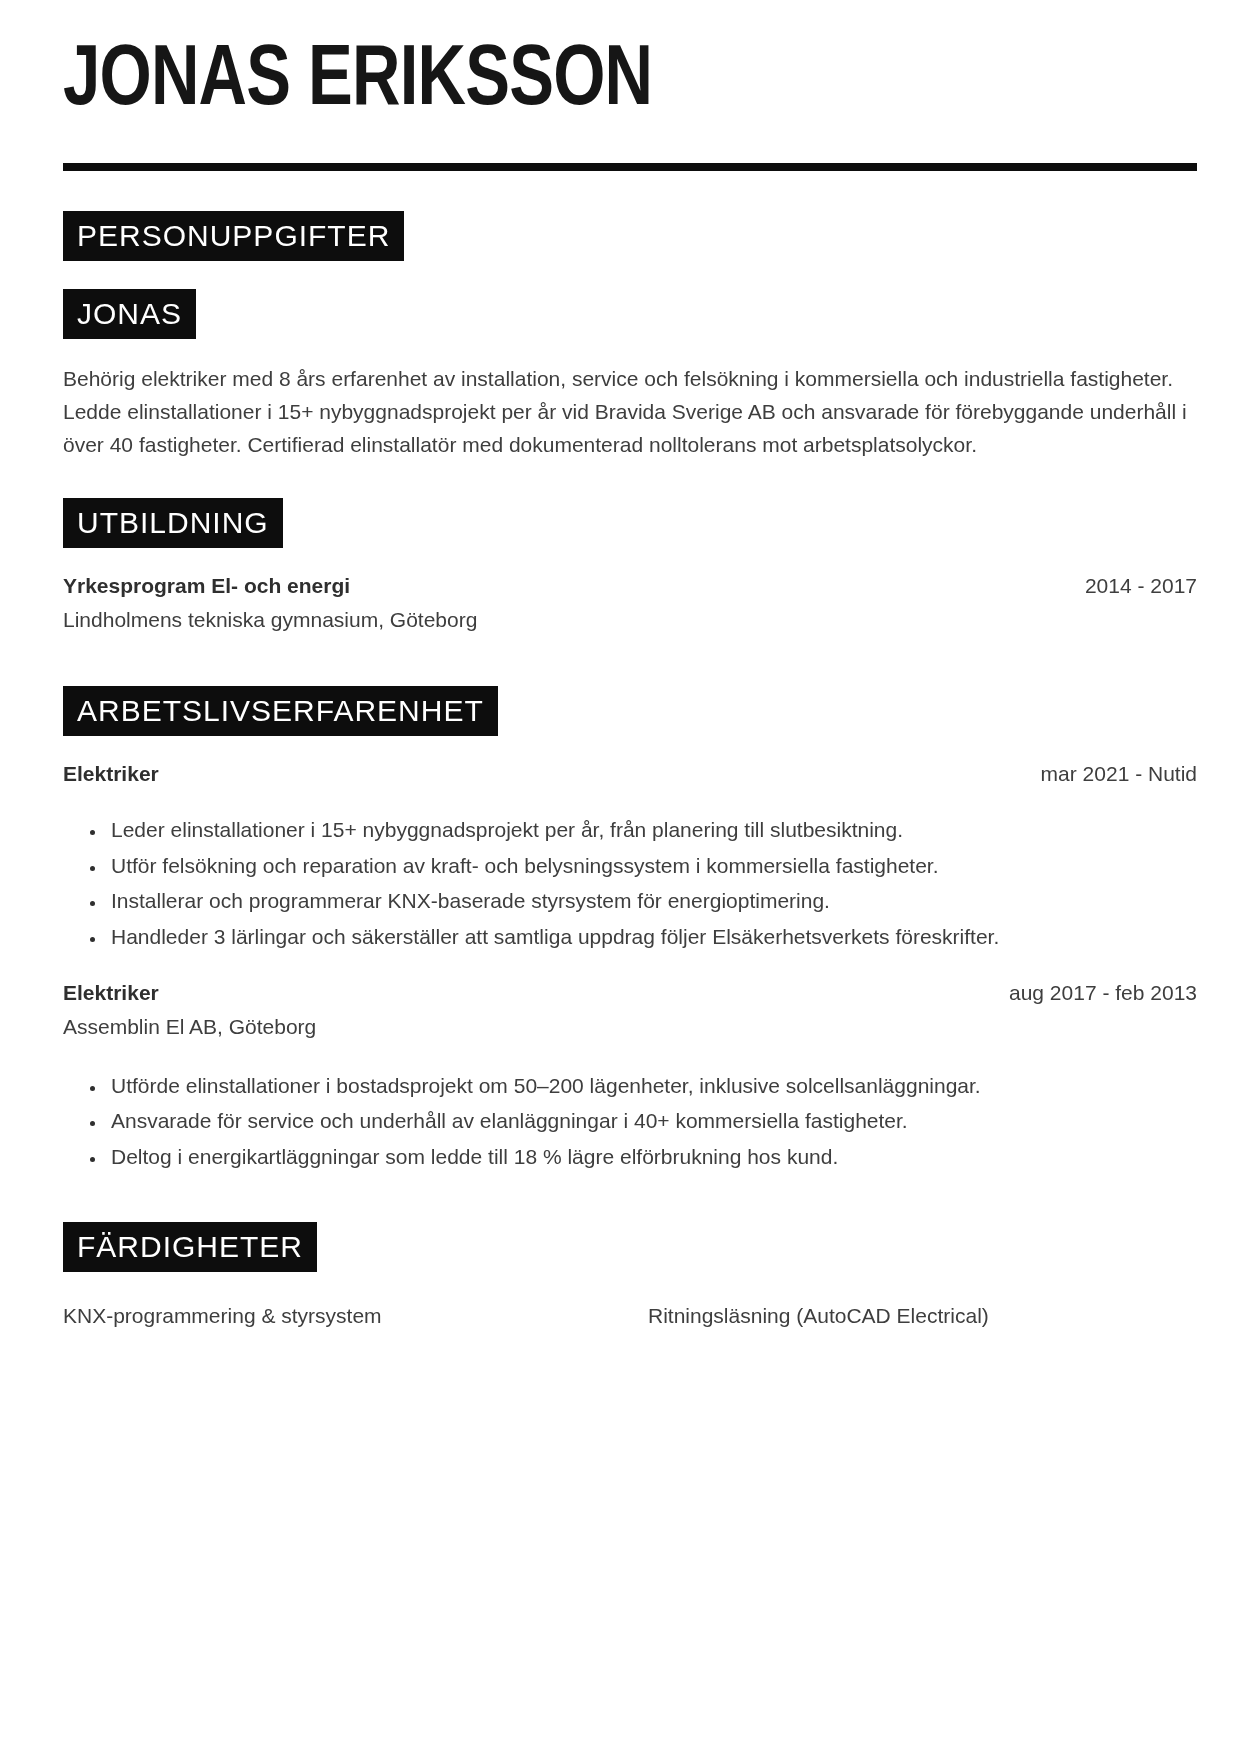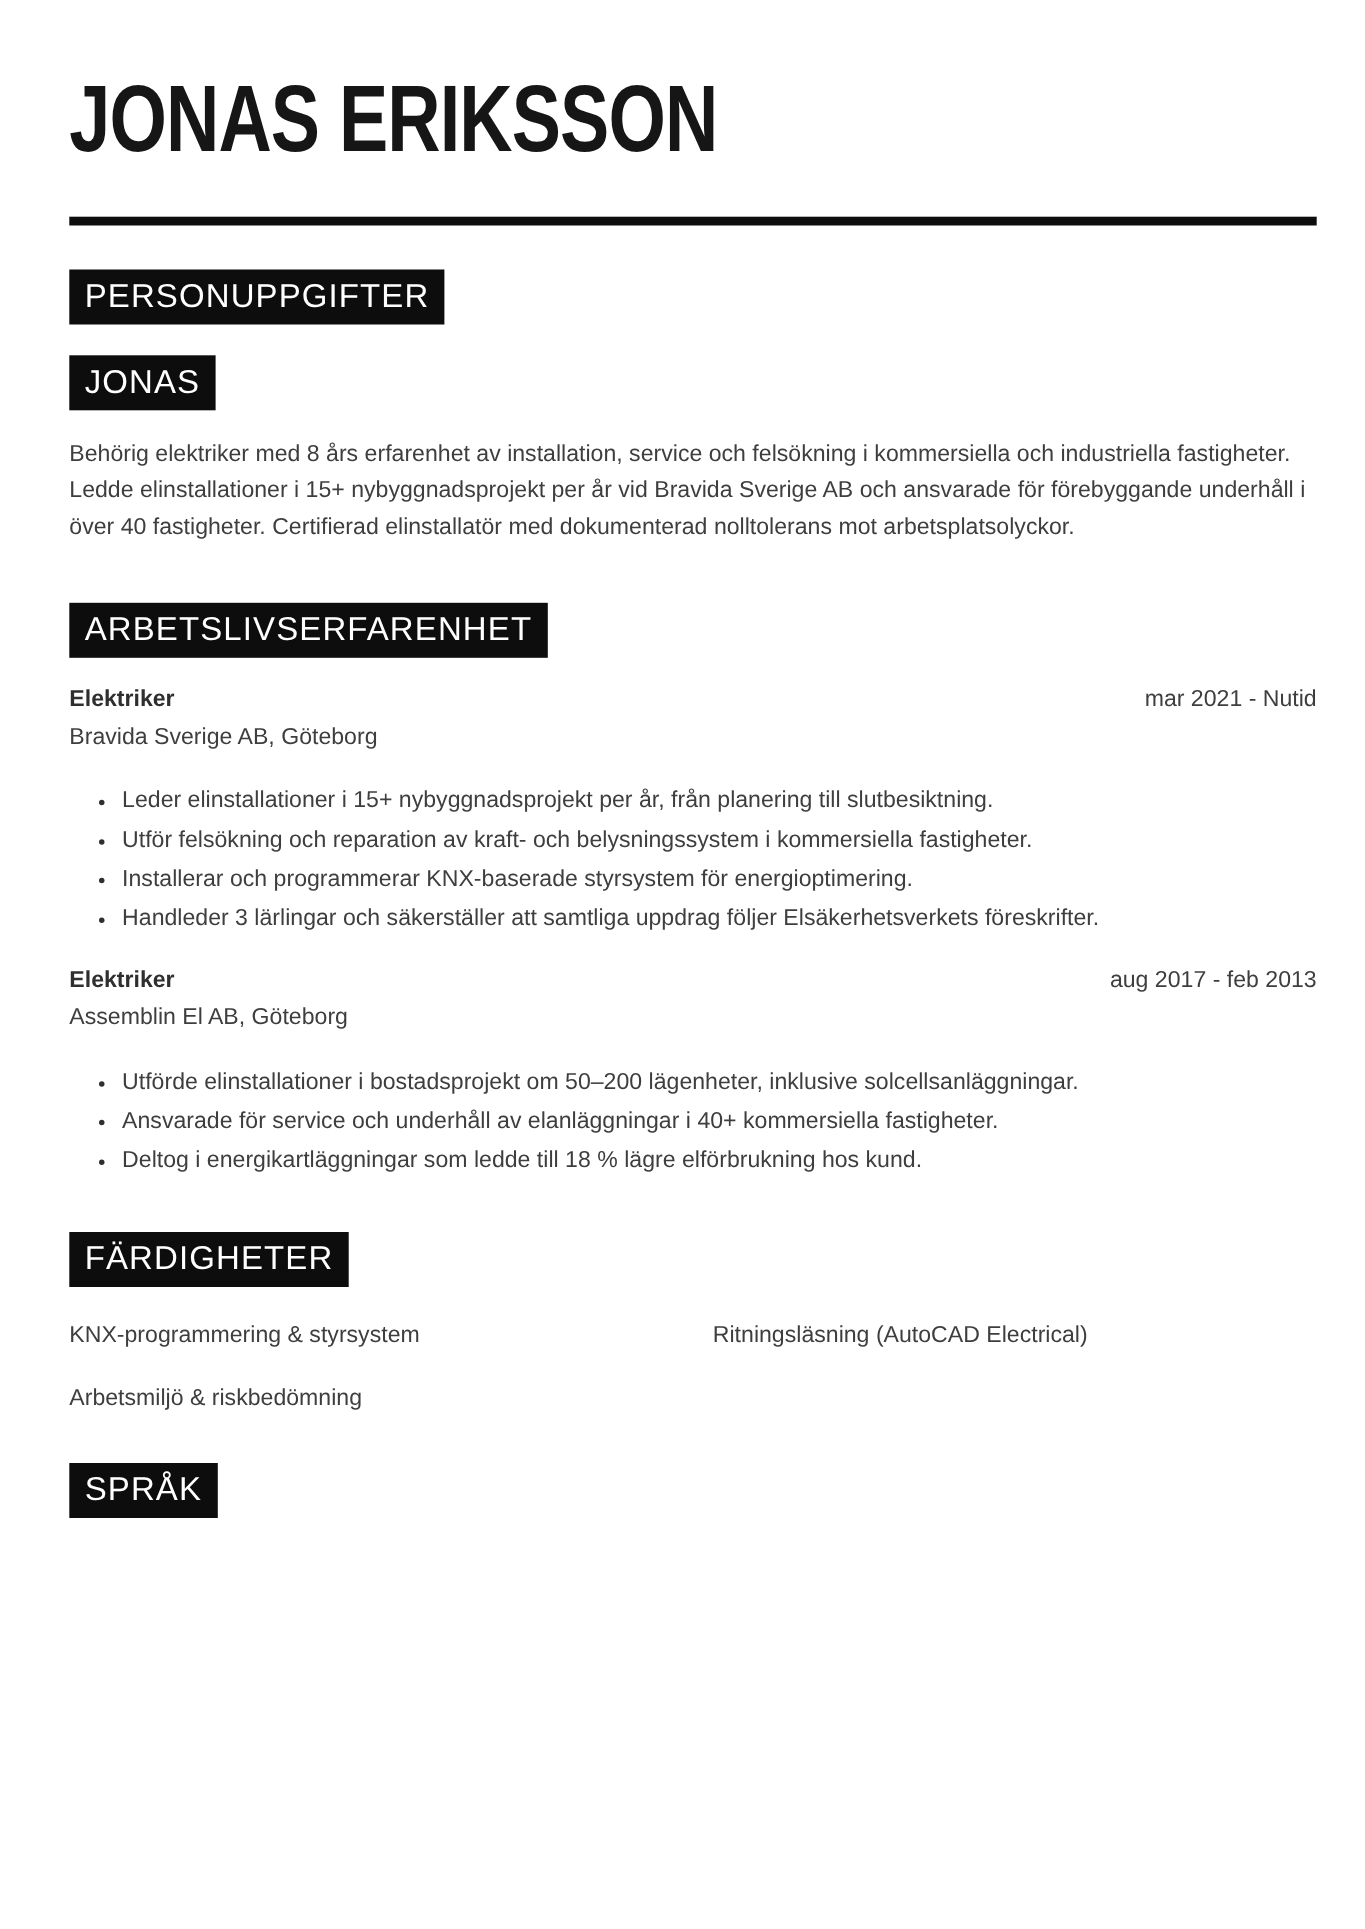--- a/index.html
+++ b/index.html
@@ -11,21 +11,21 @@
     --bar-fill:#0d0d0d;
   }
   *{box-sizing:border-box;}
   html,body{margin:0;padding:0;}
   body{
     width:1241px;height:1754px;background:#ffffff;
     font-family:"Liberation Sans", sans-serif;
     color:var(--text);
     font-size:21px;
   }
-  .page{width:1241px;height:1364px;padding:31px 44px 0 63px;overflow:hidden;margin-top:34px;}
+  .page{width:1241px;height:1364px;padding:31px 44px 0 63px;overflow:hidden;}
 
   
   .name{
     margin:0;
     font-size:86px;
     line-height:1.0;
     font-weight:700;
     color:var(--title);
     letter-spacing:-1px;
     white-space:nowrap;
@@ -110,30 +110,39 @@
 
   <section class="sec-personal">
     <span class="section-label">PERSONUPPGIFTER</span>
   </section>
 
   <section class="sec-profile">
     <span class="section-label">JONAS</span>
     <p class="profile-text">Behörig elektriker med 8 års erfarenhet av installation, service och felsökning i kommersiella och industriella fastigheter. Ledde elinstallationer i 15+ nybyggnadsprojekt per år vid Bravida Sverige AB och ansvarade för förebyggande underhåll i över 40 fastigheter. Certifierad elinstallatör med dokumenterad nolltolerans mot arbetsplatsolyckor.</p>
   </section>
 
+  <section class="sec-education">
+    <span class="section-label">UTBILDNING</span>
+    <div class="entry">
+      <div class="entry-header">
+        <span class="entry-title">Yrkesprogram El- och energi</span>
+        <span class="entry-dates">2014 - 2017</span>
+      </div>
+      <div class="entry-sub">Lindholmens tekniska gymnasium, Göteborg</div>
+    </div>
+  </section>
 
   <section class="sec-experience">
     <span class="section-label">ARBETSLIVSERFARENHET</span>
 
     <div class="job entry">
       <div class="entry-header">
         <span class="entry-title">Elektriker</span>
         <span class="entry-dates">mar 2021 - Nutid</span>
       </div>
-      <div class="entry-sub">Bravida Sverige AB, Göteborg</div>
       <ul class="bullets">
         <li>Leder elinstallationer i 15+ nybyggnadsprojekt per år, från planering till slutbesiktning.</li>
         <li>Utför felsökning och reparation av kraft- och belysningssystem i kommersiella fastigheter.</li>
         <li>Installerar och programmerar KNX-baserade styrsystem för energioptimering.</li>
         <li>Handleder 3 lärlingar och säkerställer att samtliga uppdrag följer Elsäkerhetsverkets föreskrifter.</li>
       </ul>
     </div>
 
     <div class="job entry">
       <div class="entry-header">

